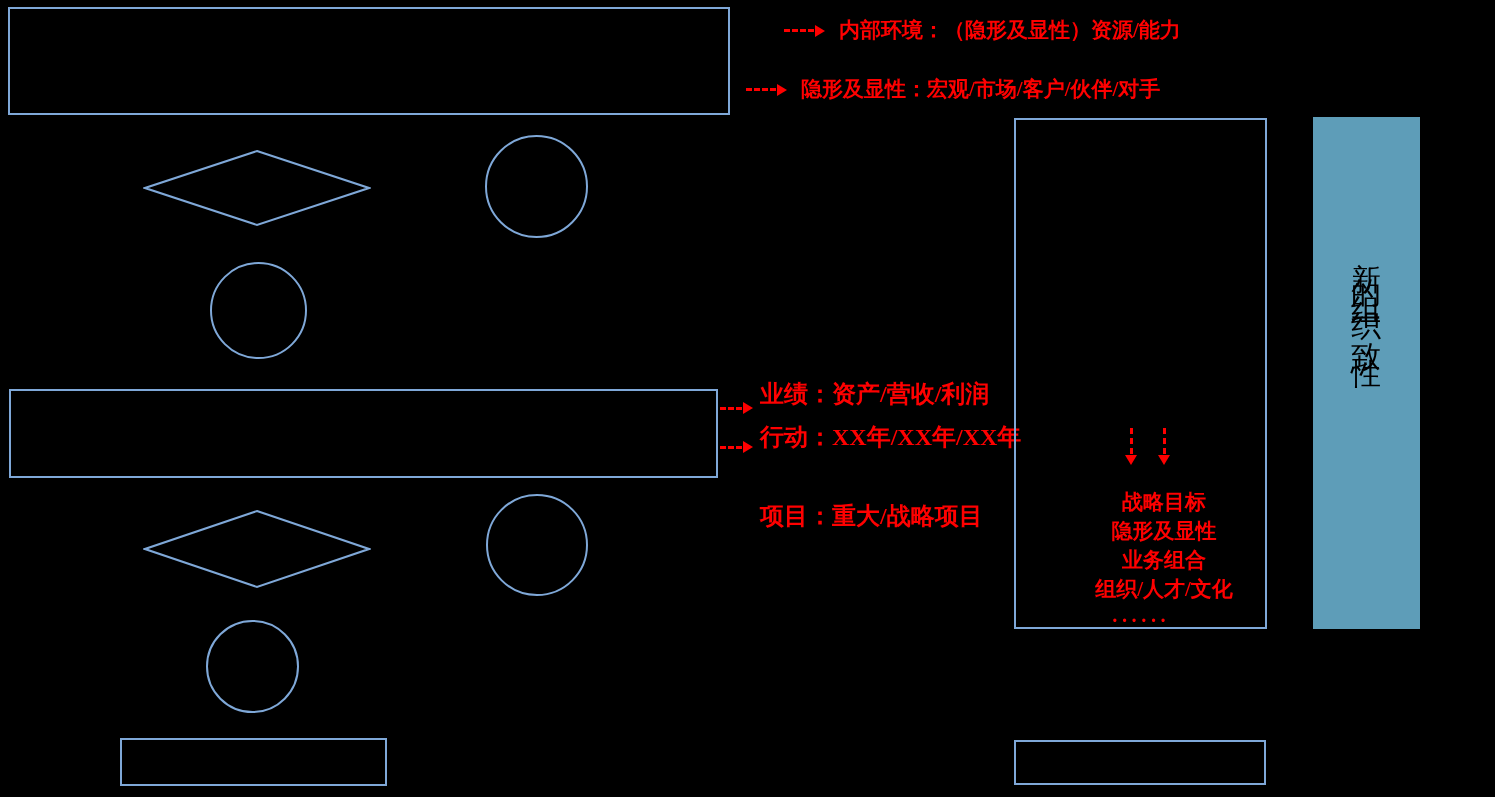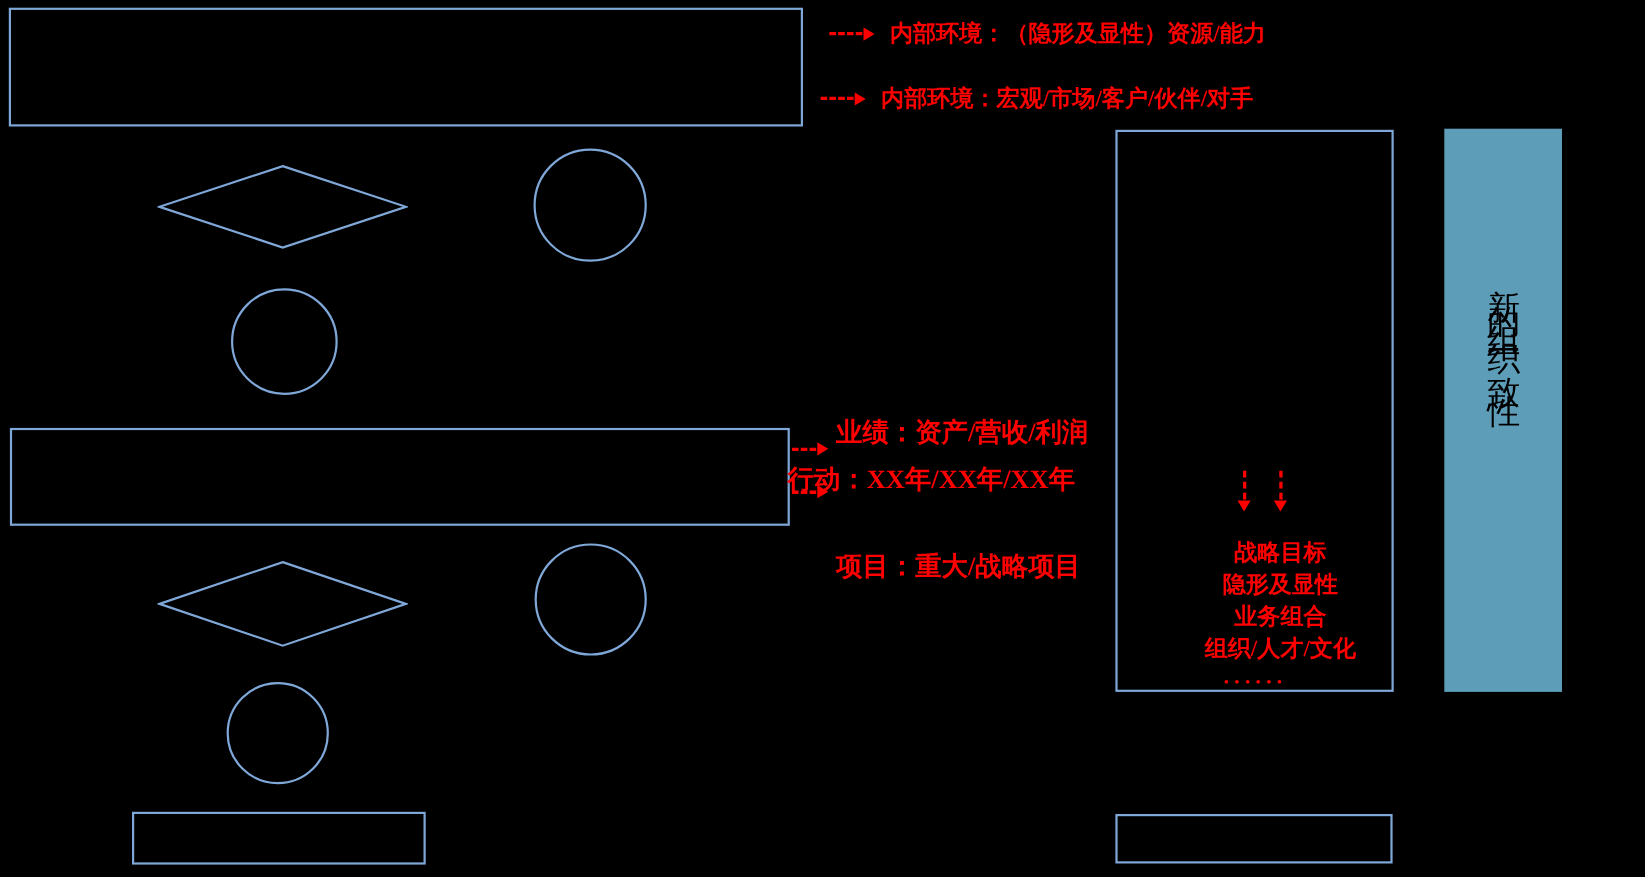--- a/index.html
+++ b/index.html
@@ -141,34 +141,34 @@
     line-height: 107px;
   }
 </style>
 </head>
 <body>
 
 <div class="canvas">
 
   <div class="box" style="left:8px; top:7px; width:722px; height:108px;"></div>
 
-  <div class="callout" style="left:754px; top:20px;">
+  <div class="callout" style="left:784px; top:20px;">
     <span class="harrow">
       <span class="dash"></span>
       <span class="tri-right"></span>
     </span>
     <span class="red-label">内部环境：（隐形及显性）资源/能力</span>
   </div>
 
   <div class="callout" style="left:746px; top:79px;">
     <span class="harrow">
       <span class="dash"></span>
       <span class="tri-right"></span>
     </span>
-    <span class="red-label">内部环境：宏观/市场/客户/伙伴/对手</span>
+    <span class="red-label">隐形及显性：宏观/市场/客户/伙伴/对手</span>
   </div>
 
   <svg class="diamond-svg" style="left:143px; top:149px;" width="228" height="78">
     <polygon points="114,2 226,39 114,76 2,39" fill="none" stroke="#7FA8D8" stroke-width="2"></polygon>
   </svg>
 
   <div class="circle" style="left:485px; top:135px; width:103px; height:103px;"></div>
 
   <div class="circle" style="left:210px; top:262px; width:97px; height:97px;"></div>
 
@@ -177,21 +177,21 @@
   <span class="harrow" style="position:absolute; left:720px; top:402px;">
     <span class="dash" style="width:22px;"></span>
     <span class="tri-right"></span>
   </span>
   <span class="harrow" style="position:absolute; left:720px; top:441px;">
     <span class="dash" style="width:22px;"></span>
     <span class="tri-right"></span>
   </span>
 
   <div class="perf-label red-label small" style="left:760px; top:382px;">业绩：资产/营收/利润</div>
-  <div class="perf-label red-label small" style="left:716px; top:425px;">行动：XX年/XX年/XX年</div>
+  <div class="perf-label red-label small" style="left:760px; top:425px;">行动：XX年/XX年/XX年</div>
   <div class="perf-label red-label small" style="left:760px; top:468px;margin-top:36px;">项目：重大/战略项目</div>
 
   <svg class="diamond-svg" style="left:143px; top:509px;" width="228" height="80">
     <polygon points="114,2 226,40 114,78 2,40" fill="none" stroke="#7FA8D8" stroke-width="2"></polygon>
   </svg>
 
   <div class="circle" style="left:486px; top:494px; width:102px; height:102px;"></div>
 
   <div class="circle" style="left:206px; top:620px; width:93px; height:93px;"></div>
 

